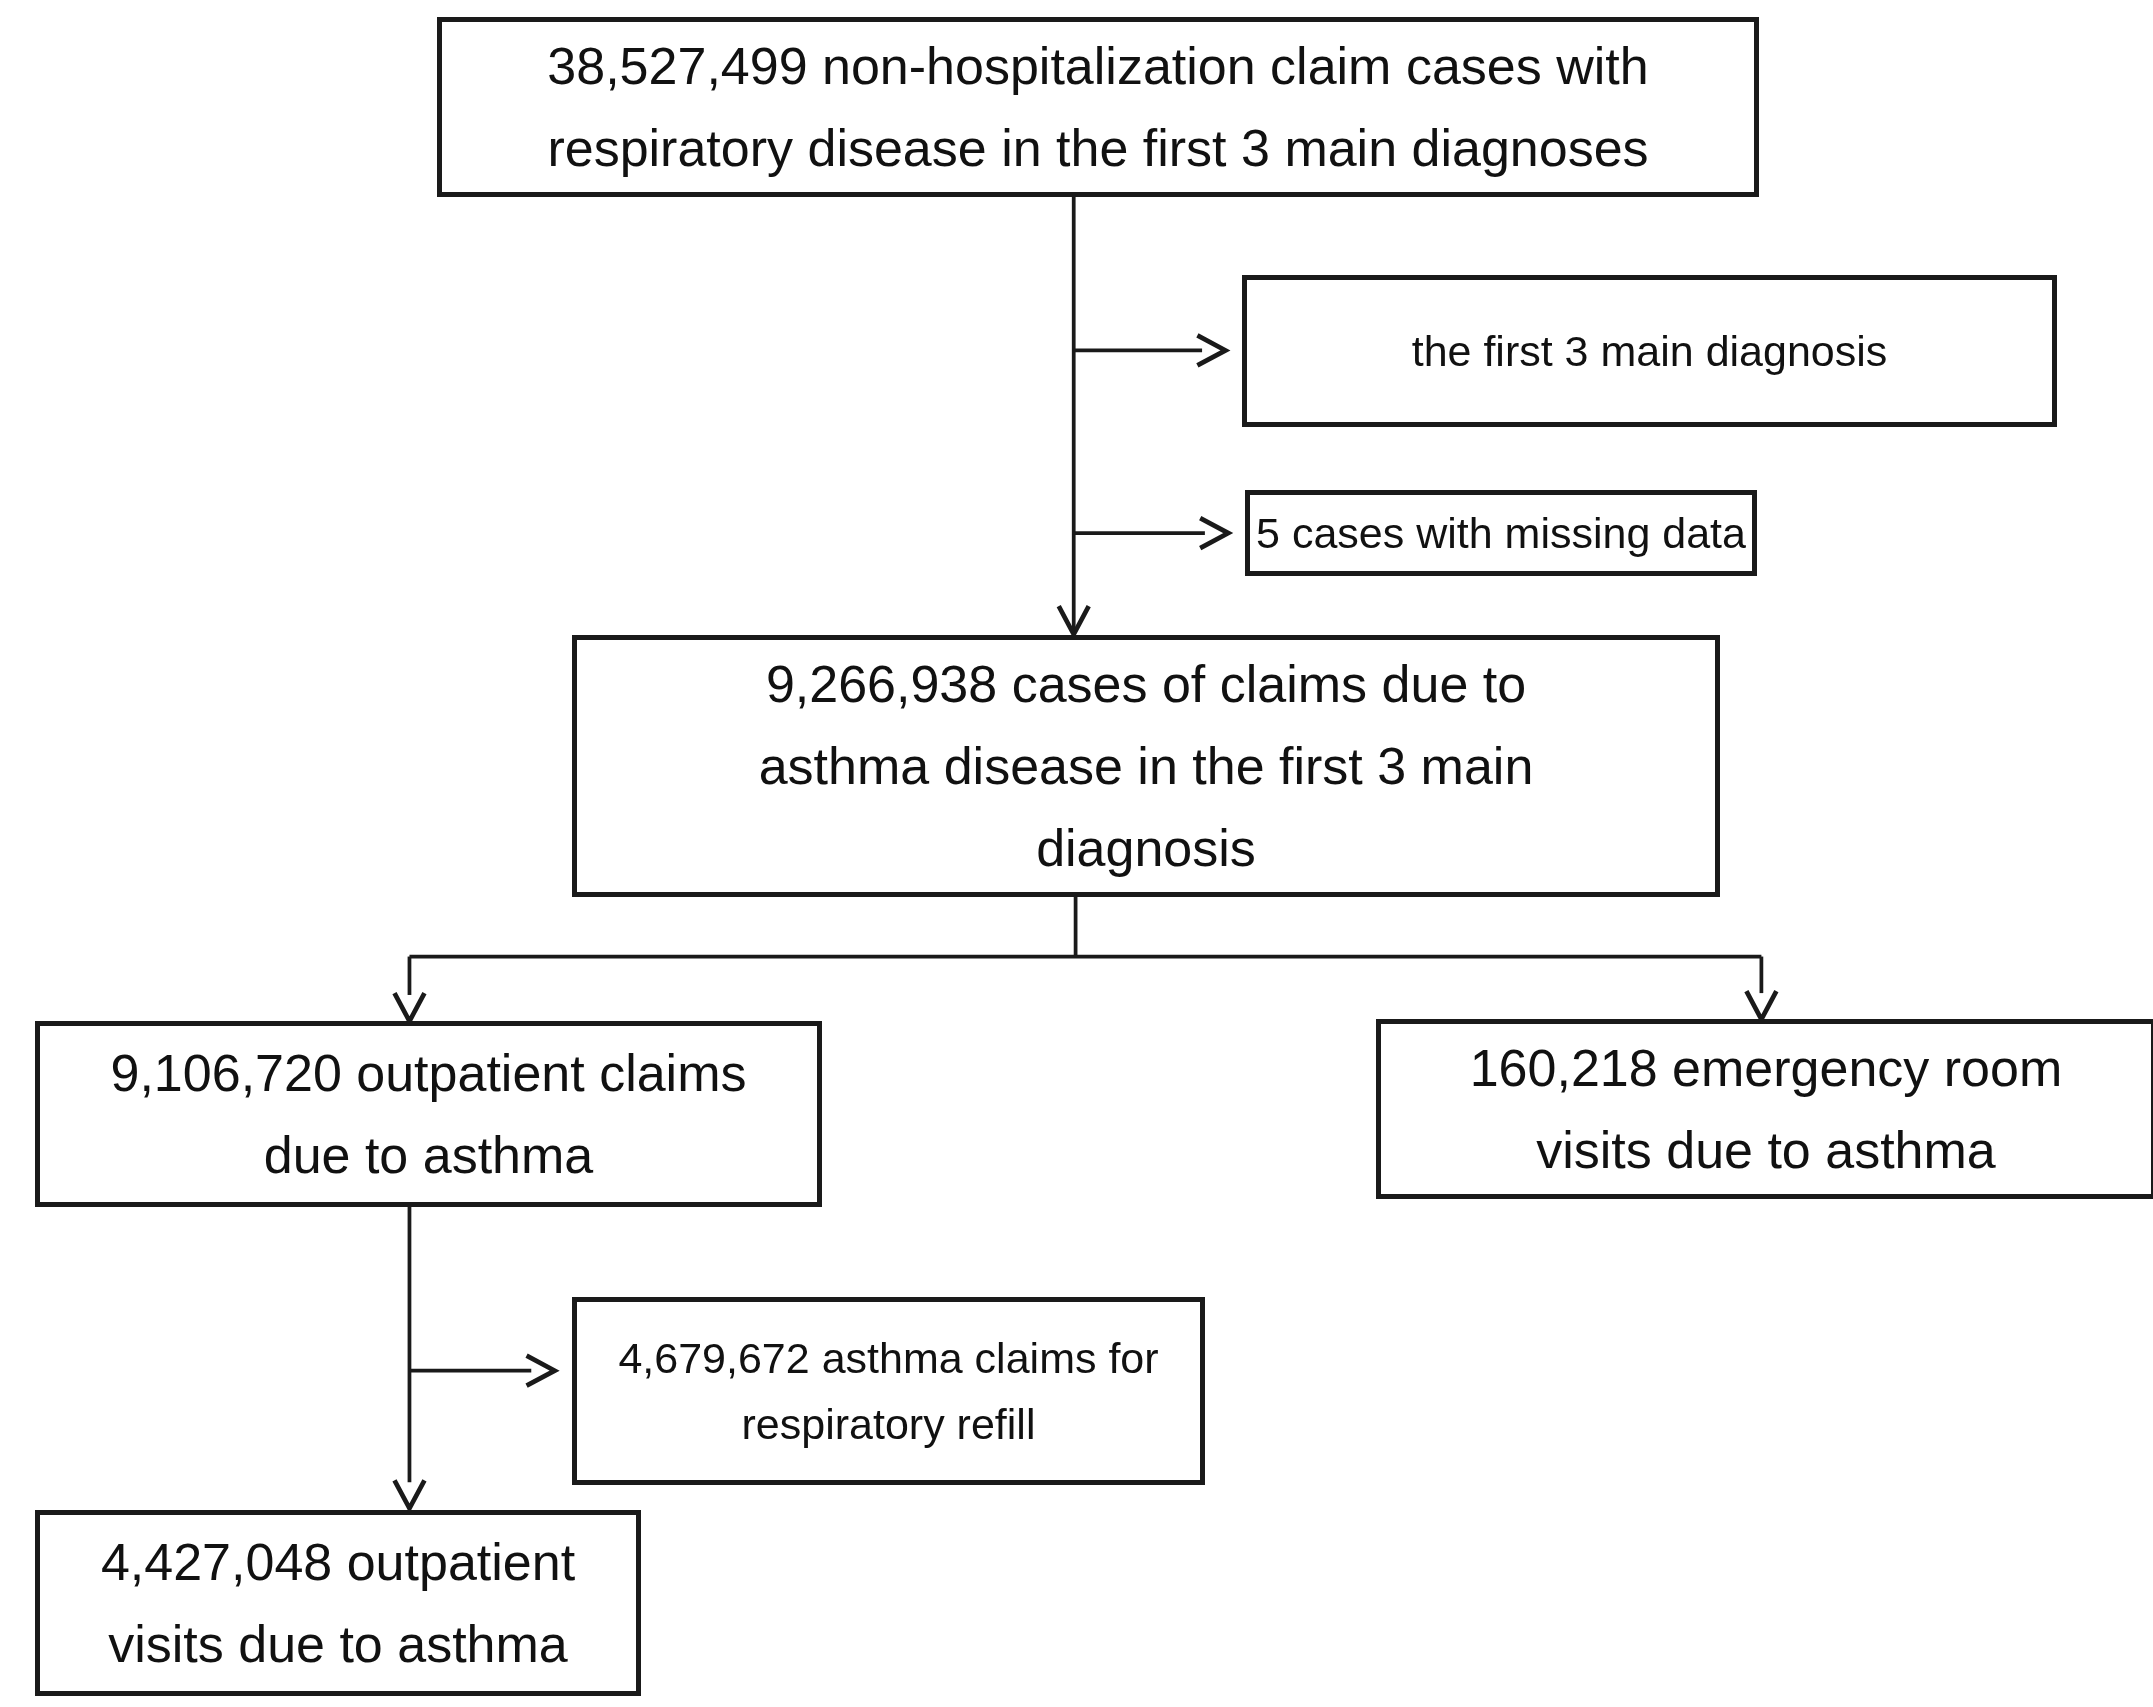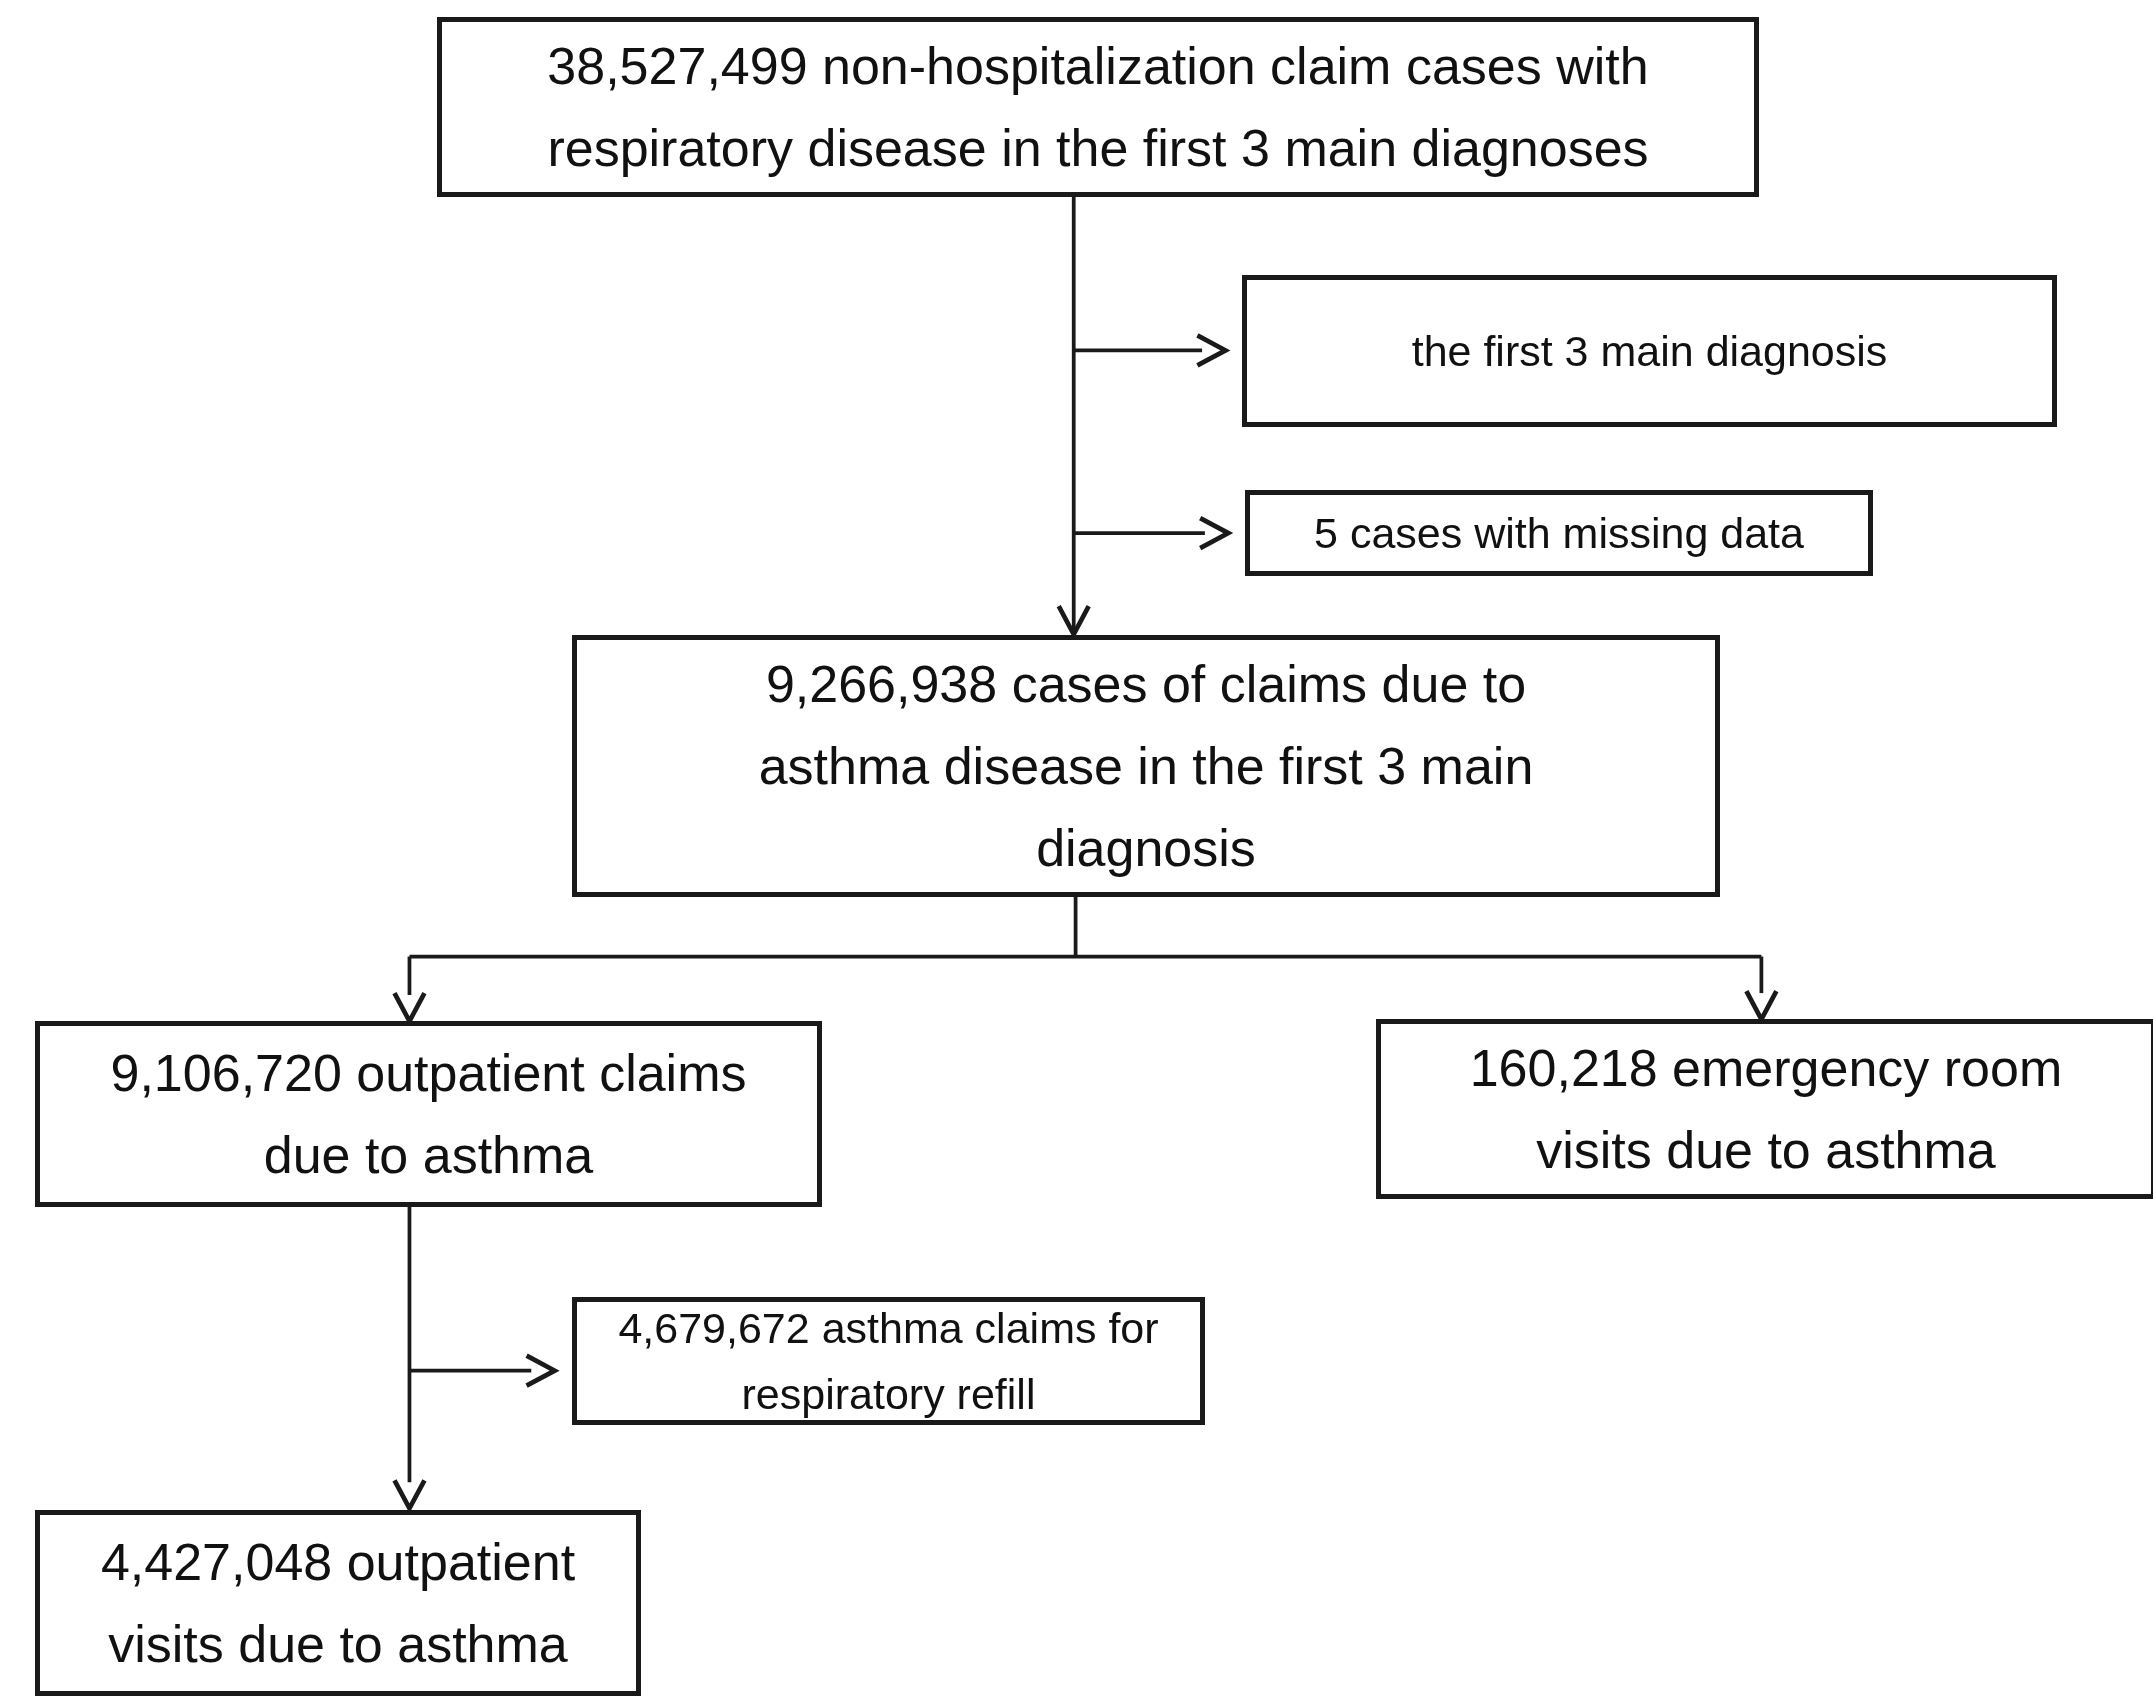--- a/index.html
+++ b/index.html
@@ -44,25 +44,25 @@
     padding: 0 9.4px;
     margin-left: 16px;
   }
   .node .line { display: block; white-space: nowrap; }
   .node.big  { font-size: 52px; line-height: 82px; }
   .node.small{ font-size: 43px; line-height: 66px; }
 
   
   #node-root              { left: 421px;  top: 17px;   width: 1322px; height: 180px; }
   #node-no-asthma         { left: 1226px; top: 275px;  width: 815px;  height: 152px; }
-  #node-missing-data      { left: 1229px; top: 490px;  width: 628px;  height: 86px;  }
+  #node-missing-data      { left: 1229px; top: 490px;  width: 512px;  height: 86px;  }
   #node-asthma-claims     { left: 556px;  top: 635px;  width: 1148px; height: 262px; }
   #node-outpatient-claims { left: 19px;   top: 1021px; width: 787px;  height: 186px; }
   #node-er-visits         { left: 1360px; top: 1019px; width: 780px;  height: 180px; }
-  #node-refill            { left: 556px;  top: 1297px; width: 633px;  height: 128px; }
+  #node-refill            { left: 556px;  top: 1297px; width: 633px;  height: 188px; }
   #node-outpatient-visits { left: 19px;   top: 1510px; width: 606px;  height: 186px; }
 </style>
 </head>
 <body>
 
 <div class="canvas">
 
   <svg class="connectors" viewBox="0 0 2299 1822" xmlns="http://www.w3.org/2000/svg">
 
     <line x1="1146" y1="206" x2="1146" y2="674"></line>

